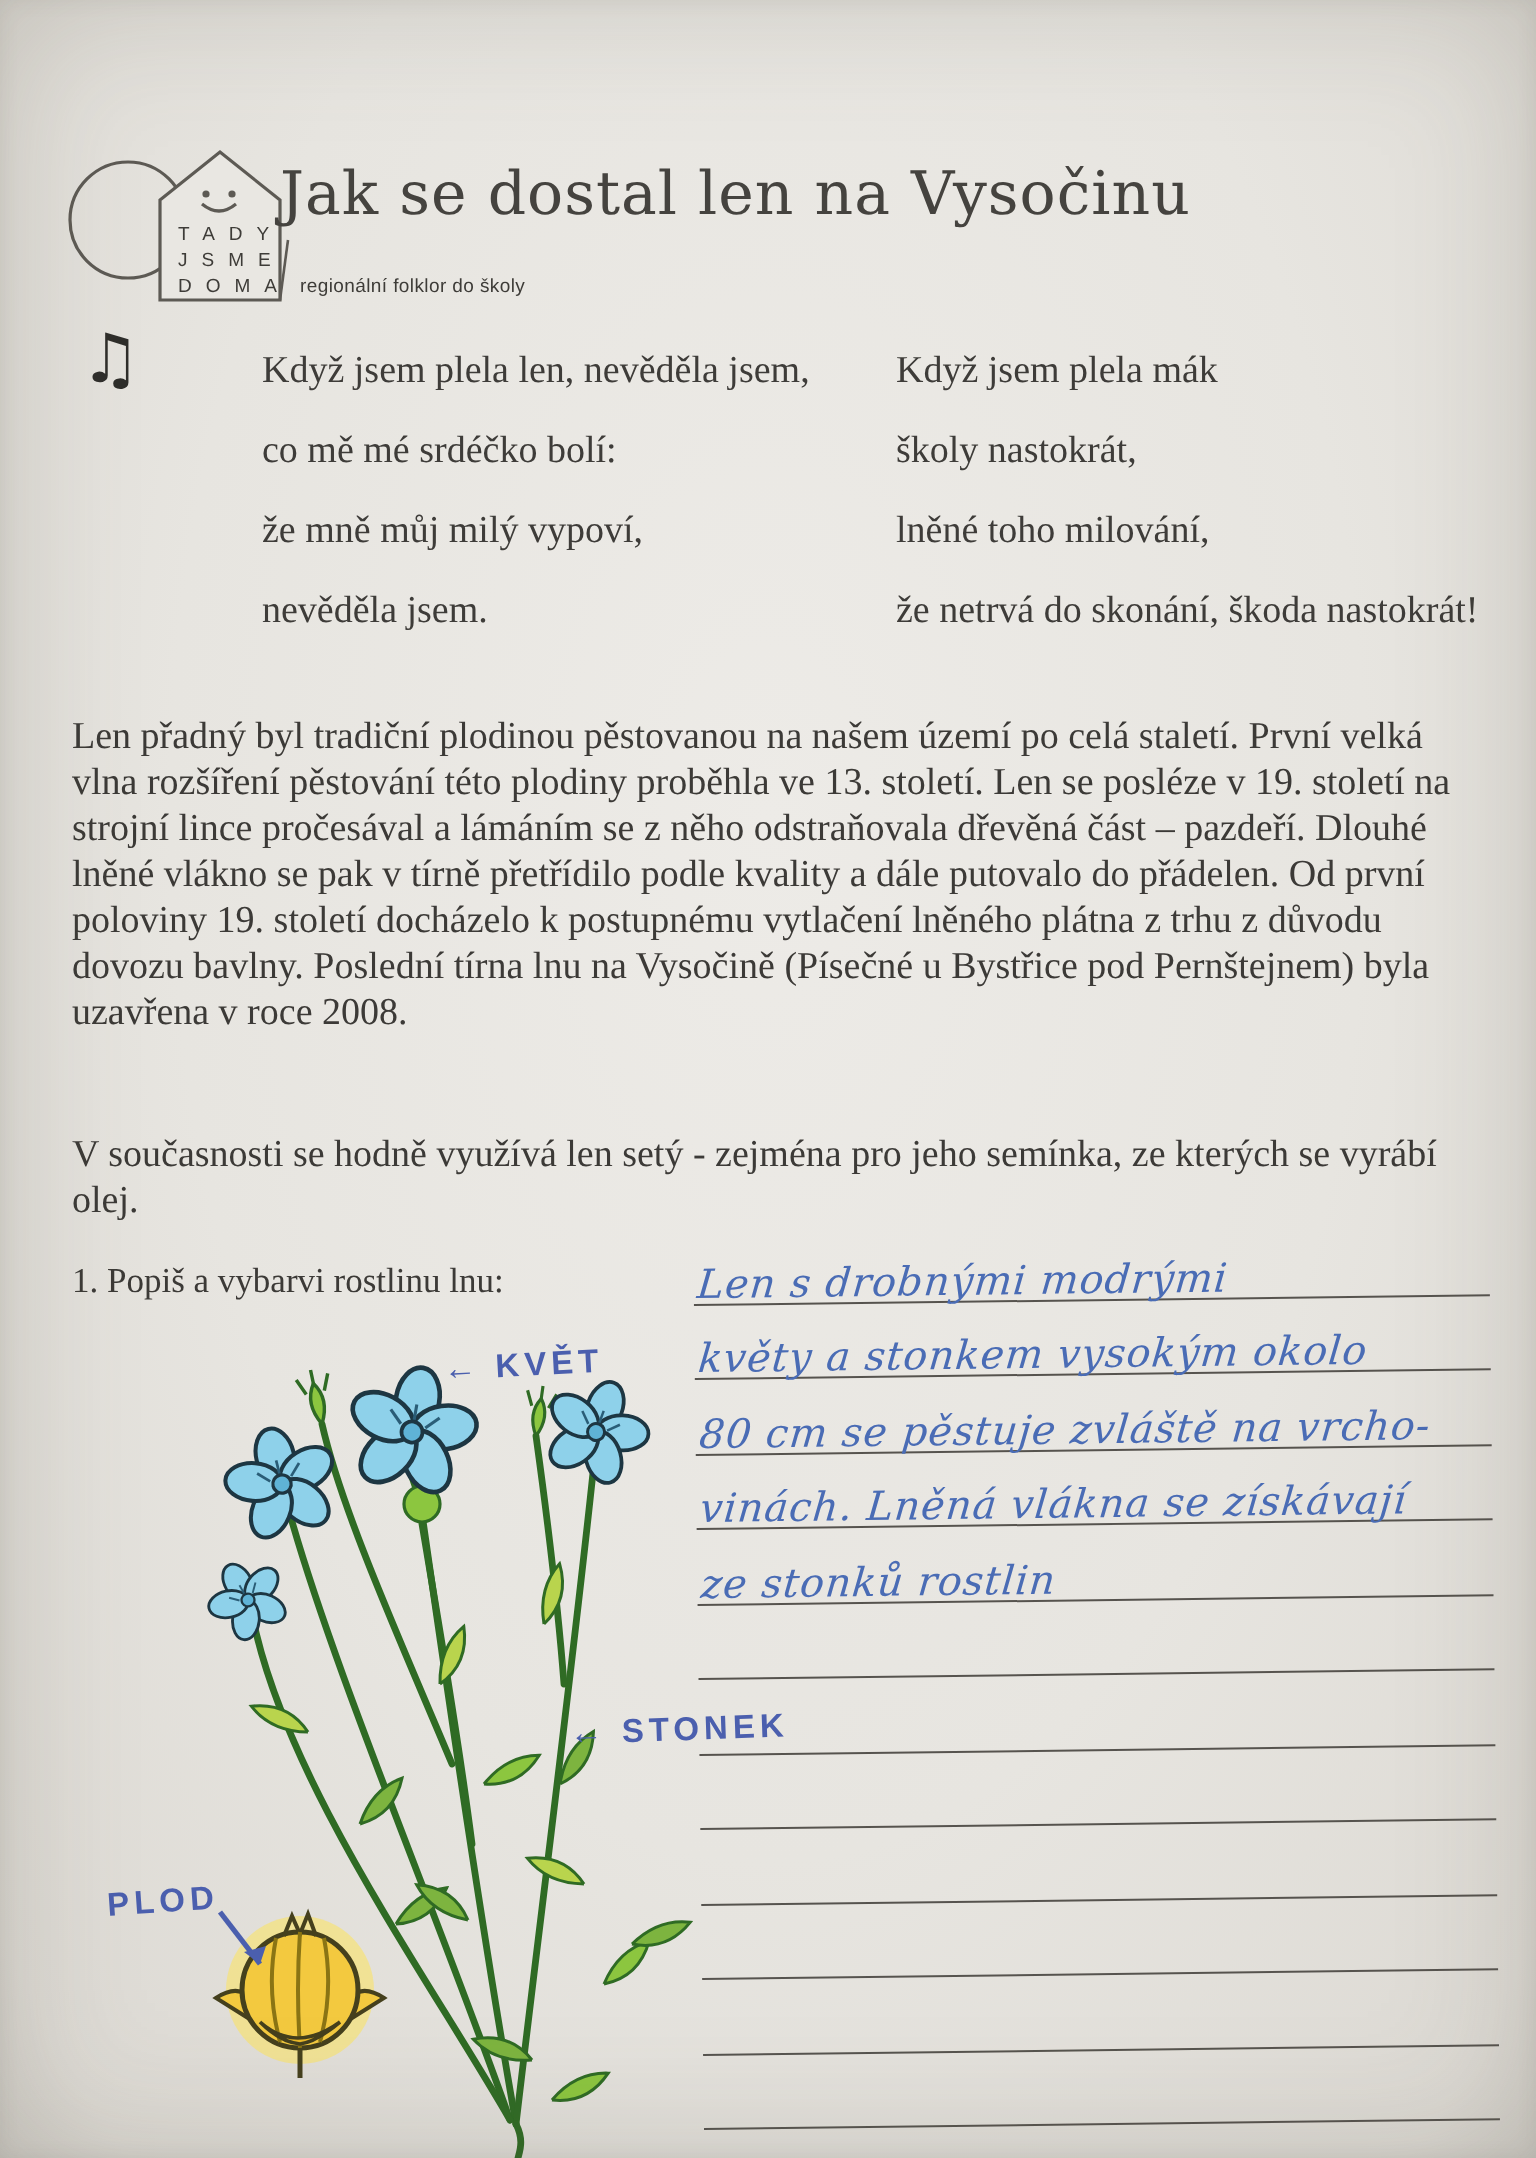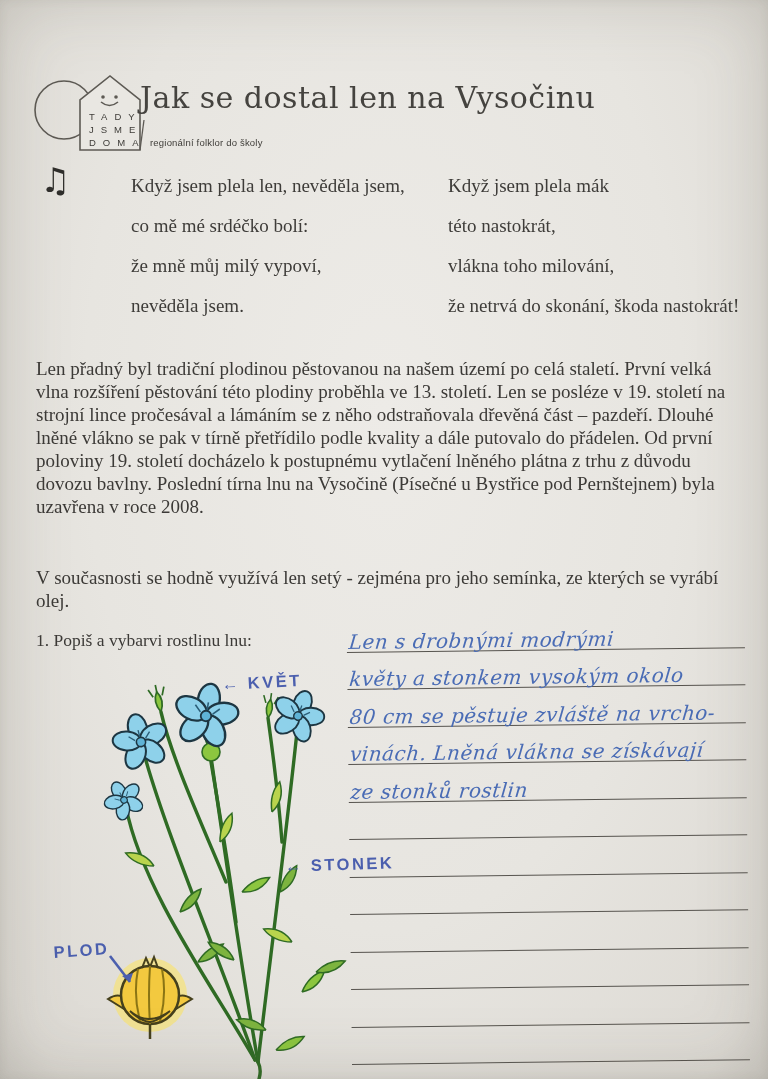--- a/index.html
+++ b/index.html
@@ -81,22 +81,22 @@
 
   <div class="abs music">♫</div>
   <div class="abs verse left">
     <div>Když jsem plela len, nevěděla jsem,</div>
     <div>co mě mé srdéčko bolí:</div>
     <div>že mně můj milý vypoví,</div>
     <div>nevěděla jsem.</div>
   </div>
   <div class="abs verse right">
     <div>Když jsem plela mák</div>
-    <div>této nastokrát,</div>
-    <div>vlákna toho milování,</div>
+    <div>školy nastokrát,</div>
+    <div>lněné toho milování,</div>
     <div>že netrvá do skonání, škoda nastokrát!</div>
   </div>
 
   <p class="abs para p1">Len přadný byl tradiční plodinou pěstovanou na našem území po celá staletí. První velká vlna rozšíření pěstování této plodiny proběhla ve 13. století. Len se posléze v 19. století na strojní lince pročesával a lámáním se z něho odstraňovala dřevěná část – pazdeří. Dlouhé lněné vlákno se pak v tírně přetřídilo podle kvality a dále putovalo do přádelen. Od první poloviny 19. století docházelo k postupnému vytlačení lněného plátna z trhu z důvodu dovozu bavlny. Poslední tírna lnu na Vysočině (Písečné u Bystřice pod Pernštejnem) byla uzavřena v roce 2008.</p>
   <p class="abs para p2">V současnosti se hodně využívá len setý - zejména pro jeho semínka, ze kterých se vyrábí olej.</p>
 
   <div class="abs question">1. Popiš a vybarvi rostlinu lnu:</div>
 
   <div class="abs plant">
     <svg width="345" height="419" viewBox="0 0 345 419">

